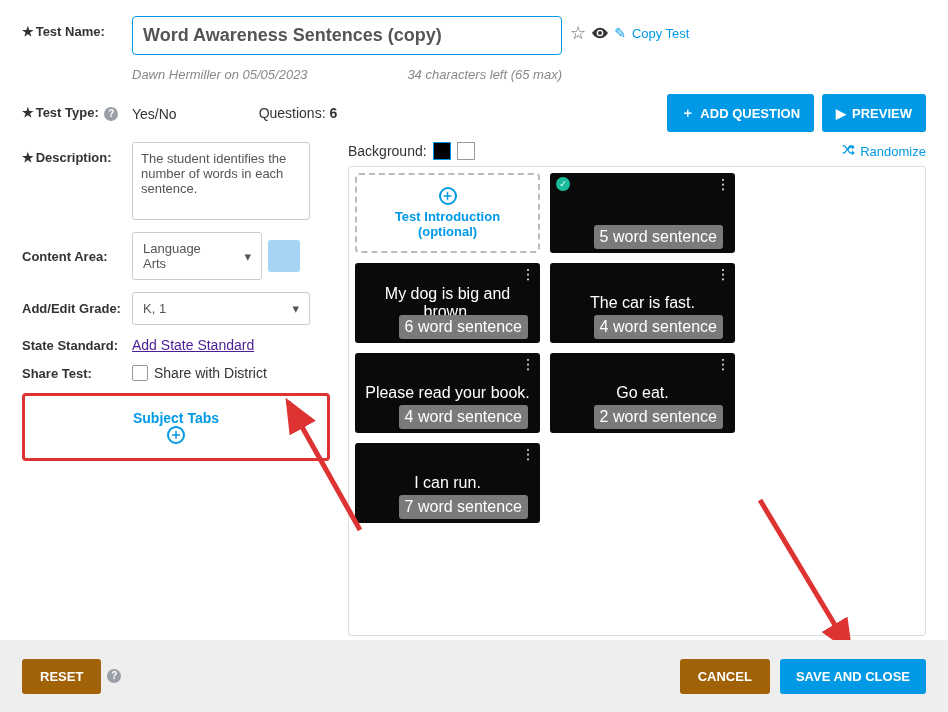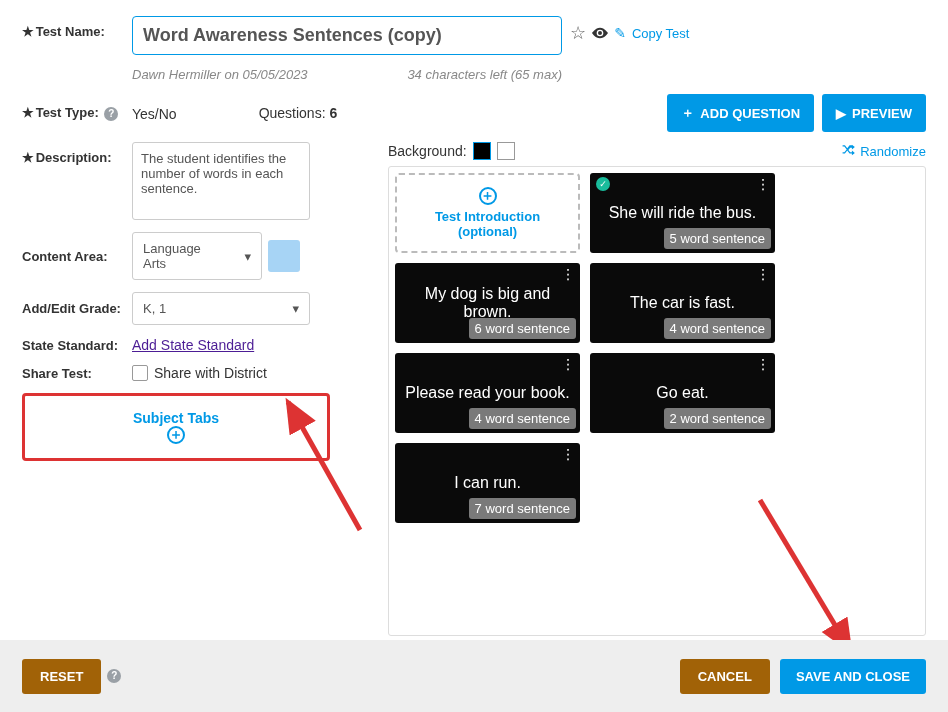--- a/index.html
+++ b/index.html
@@ -46,21 +46,21 @@
   outline: none;
 }
 .name-extra { display: flex; align-items: center; margin-left: 8px; gap: 6px; padding-top: 6px; }
 .star-outline { color: #666; font-size: 18px; }
 .eye-icon { color: #333; font-size: 15px; }
 .pencil-icon { color: #0099e6; font-size: 14px; }
 .copy-link { color: #0099e6; font-size: 13px; cursor: pointer; }
 .subline { display: flex; width: 430px; justify-content: space-between; margin-left: 110px; font-style: italic; color: #888; font-size: 13px; margin-top: 3px; margin-bottom: 12px; }
 .two-cols { display: flex; gap: 18px; }
 .left-panel { width: 308px; flex-shrink: 0; }
-.right-panel { flex: 1; margin-left: 40px; }
+.right-panel { flex: 1; }
 .toprow2 { display: flex; align-items: center; justify-content: space-between; margin-bottom: 10px; }
 .test-type-val { color: #333; padding-top: 2px; }
 .questions-label { color: #333; }
 .action-buttons { display: flex; gap: 8px; }
 .btn-primary {
   background: #0099e6;
   color: #fff;
   border: none;
   padding: 10px 14px;
   font-size: 13px;
@@ -168,24 +168,24 @@
   justify-content: center;
   font-family: "Comic Sans MS", cursive, sans-serif;
   font-size: 16px;
   text-align: center;
   cursor: pointer;
 }
 .card-text { padding: 0 6px; }
 .card-badge {
   position: absolute;
   bottom: 4px;
-  right: 4px;
+  right: 12px;
   background: #7a7a7a;
   color: #fff;
-  font-size: 13px;
+  font-size: 16px;
   padding: 3px 6px;
   border-radius: 3px;
   font-family: -apple-system, sans-serif;
 }
 .card-dots {
   position: absolute;
   top: 4px;
   right: 6px;
   color: #fff;
   font-size: 14px;
@@ -327,21 +327,20 @@
       <div class="cards-area">
         <div class="card-intro">
           <div class="plus-circle" style="margin-bottom:4px;">＋</div>
           <div>Test Introduction</div>
           <div>(optional)</div>
         </div>
 
       <div class="card">
             <div class="card-check">✓</div>
             <div class="card-dots">⋮</div>
-            <div class="card-text">She will ride the bus.</div>
             <div class="card-badge">5 word sentence</div>
           </div>
           <div class="card">
             <div class="card-dots">⋮</div>
             <div class="card-text">My dog is big and brown.</div>
             <div class="card-badge">6 word sentence</div>
           </div>
           <div class="card">
             <div class="card-dots">⋮</div>
             <div class="card-text">The car is fast.</div>

